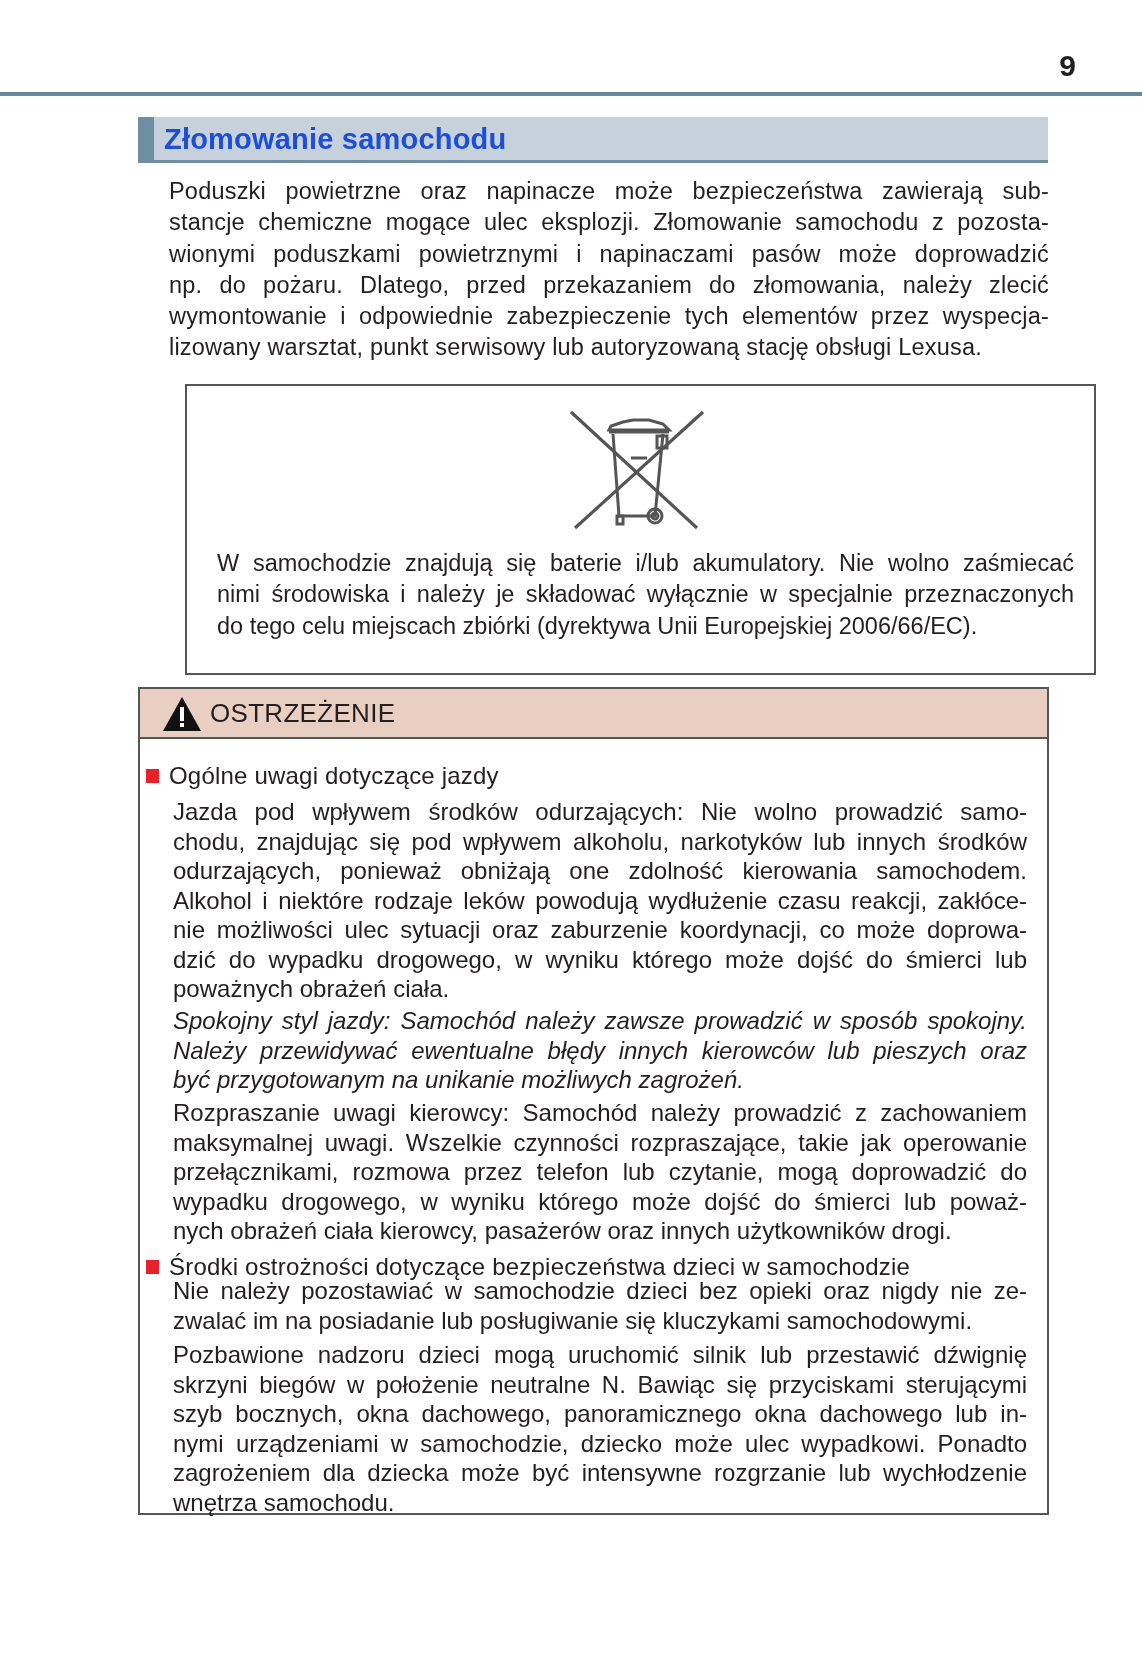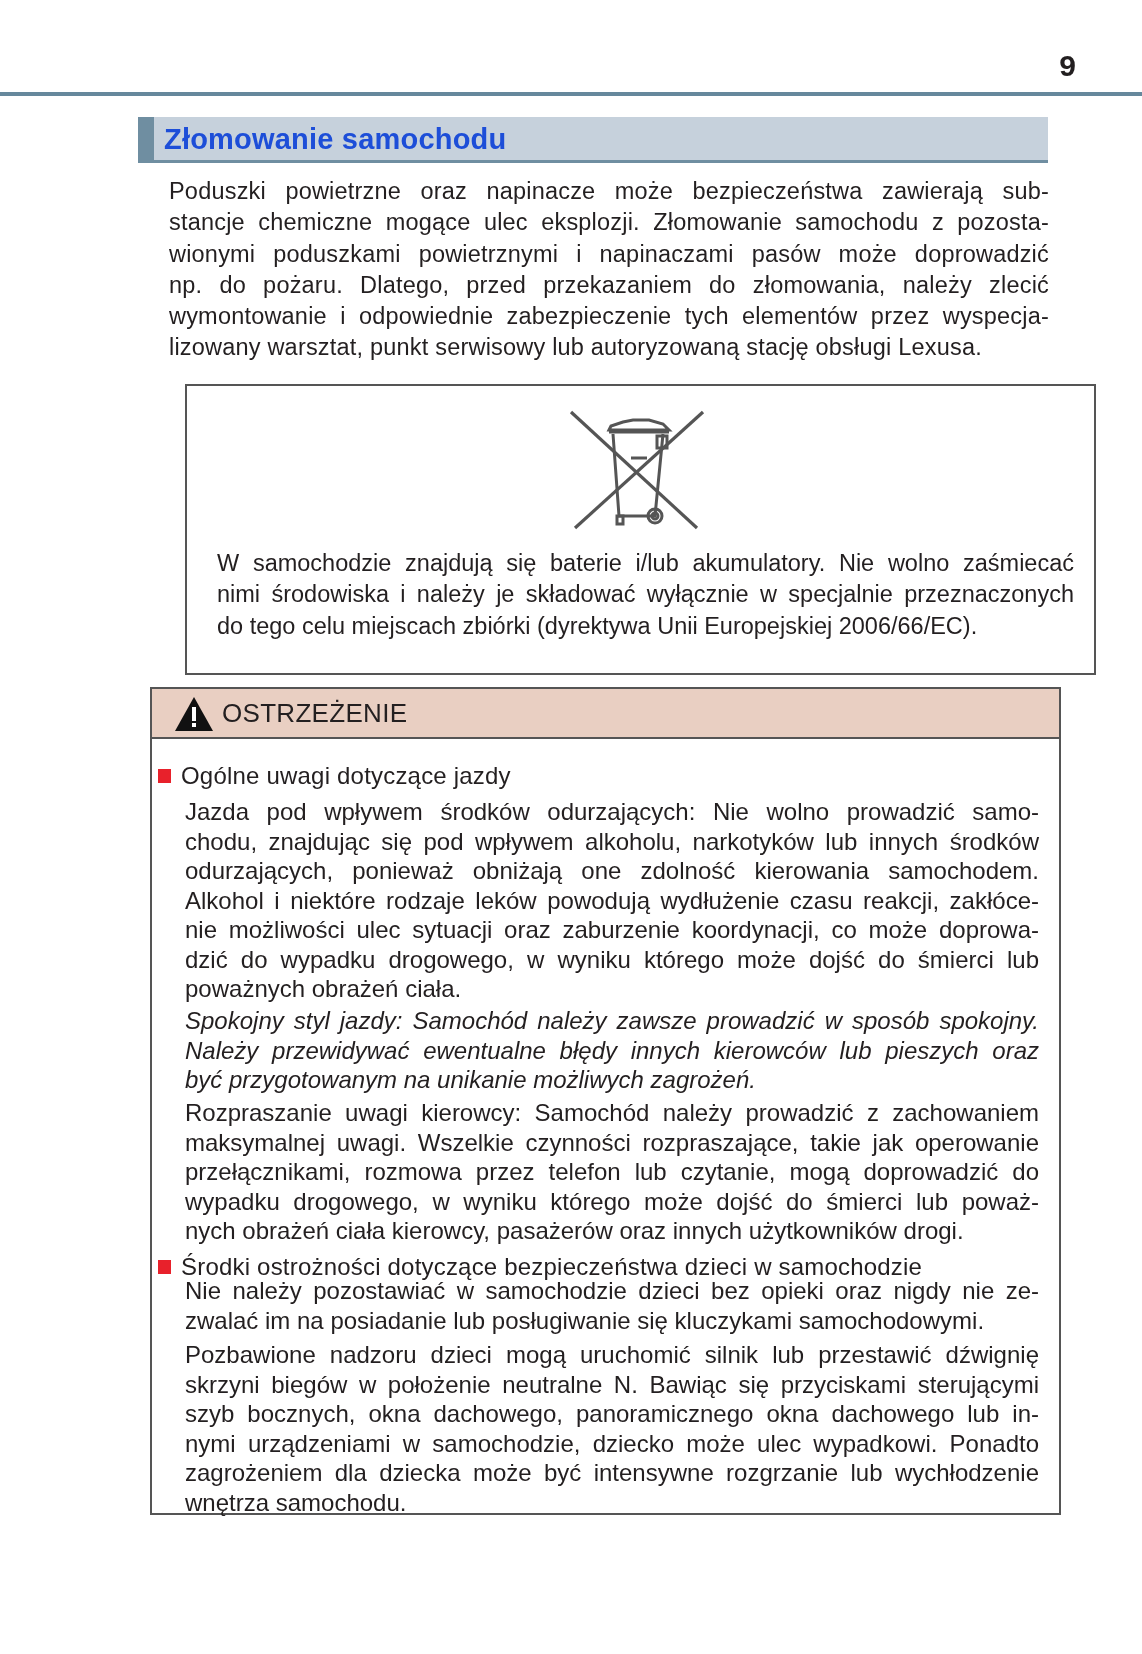--- a/index.html
+++ b/index.html
@@ -41,21 +41,21 @@
     .recycle-icon { position: absolute; left: 382px; top: 22px; width: 136px; height: 124px; }
     .recycle-text {
       position: absolute; left: 30px; top: 162px; width: 857px;
       font-size: 23.5px; line-height: 31.3px;
     }
     .recycle-text .line { display: block; text-align: justify; text-align-last: justify; white-space: nowrap; }
     .recycle-text .line.last { text-align-last: left; }
 
     .warning-box {
       position: absolute; left: 138px; top: 687px; width: 911px; height: 828px;
-      border: 2px solid #555; box-sizing: border-box; margin-left: 12px;
+      border: 2px solid #555; box-sizing: border-box;
     }
     .warning-header {
       position: absolute; left: 0; top: 0; width: 907px; height: 48px;
       background: #e9cfc2; border-bottom: 2px solid #555;
     }
     .warning-icon { position: absolute; left: 22px; top: 7px; width: 40px; height: 36px; }
     .warning-title {
       position: absolute; left: 70px; top: 7px; font-size: 26px; line-height: 34px; letter-spacing: 0.3px;
     }
     .subhead {

